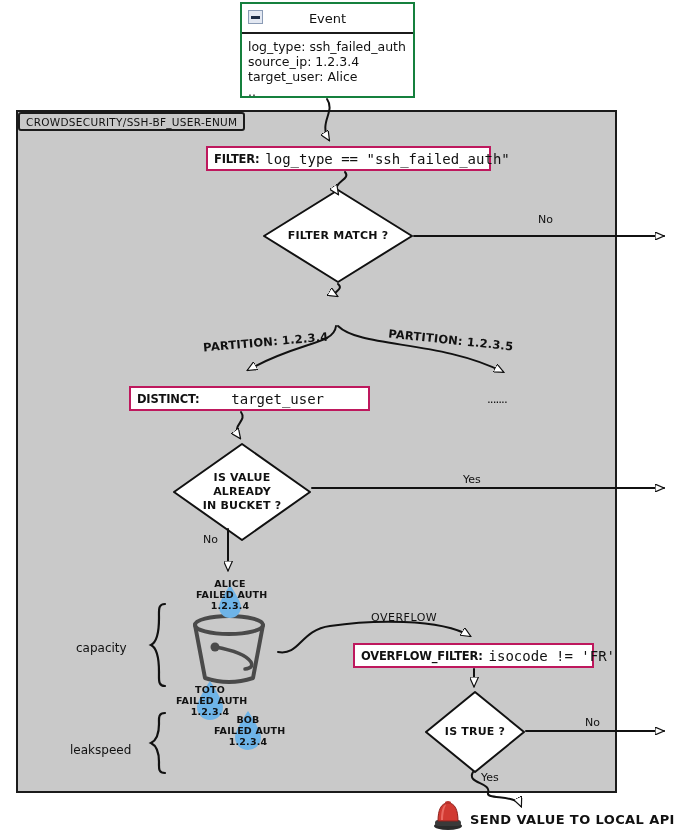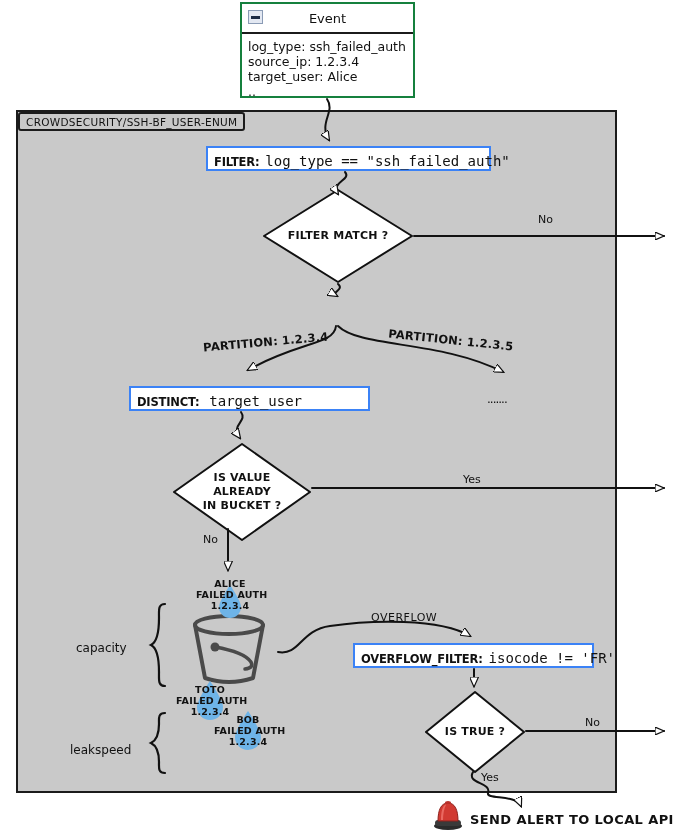--- a/index.html
+++ b/index.html
@@ -20,22 +20,22 @@
 
   
   .container-box{position:absolute;left:16px;top:110px;width:601px;height:683px;
                  background:#c9c9c9;border:2px solid #1b1b1b;box-sizing:border-box;}
   .container-tag{position:absolute;left:18px;top:112px;height:19px;
                  background:#c9c9c9;border:2px solid #1b1b1b;border-radius:3px;
                  padding:1px 6px 0 6px;font-size:10.5px;letter-spacing:.3px;
                  color:#111;box-sizing:border-box;display:flex;align-items:center;}
 
   
-  .stbox{position:absolute;background:#fff;border:2px solid #3b82f6;
-         box-sizing:border-box;display:flex;align-items:flex-end;height:25px;
+  .stbox{position:absolute;background:#fff;border:2px solid #be185d;
+         box-sizing:border-box;display:flex;align-items:center;height:25px;
          padding:0 6px;white-space:nowrap;}
   .stbox .kw{font-weight:bold;font-size:11.5px;color:#111;letter-spacing:-.2px;}
   .stbox .val{font-family:"DejaVu Sans Mono","Liberation Mono",monospace;
               font-size:14px;color:#111;margin-left:10px;}
   .stbox .val.tight{margin-left:6px;}
 
   
   .dia{position:absolute;}
   .dia svg{display:block;overflow:visible;}
   .dia .lbl{position:absolute;left:0;top:0;width:100%;height:100%;
@@ -95,21 +95,21 @@
     <div class="lbl">
         <span>FILTER MATCH ?</span>
       </div>
   </div>
   <div class="txt edge-lbl" style="left:538px;top:213px;">No</div>
 
 
   <div class="txt branch-lbl" style="left:203px;top:335px;transform:rotate(-5deg);">PARTITION: 1.2.3.4</div>
   <div class="txt branch-lbl" style="left:388px;top:333px;transform:rotate(6deg);">PARTITION: 1.2.3.5</div>
 
-  <div class="stbox" style="left:129px;top:386px;width:241px;">
+  <div class="stbox" style="left:129px;top:386px;width:241px;gap:22px;">
     <span class="kw">DISTINCT:</span>
     <span class="val">target_user</span>
   </div>
   <div class="txt dots" style="left:487px;top:392px;">.......</div>
 
   <div class="dia" style="left:172px;top:442px;width:140px;height:100px;">
     <svg width="140" height="100" viewBox="0 0 140 100">
       <polygon points="70,2 138,50 70,98 2,50" fill="#ffffff" stroke="#111111" stroke-width="2" stroke-linejoin="round"></polygon>
     </svg>
     <div class="lbl">
@@ -186,21 +186,21 @@
 
   <div class="siren">
     <svg width="32" height="30" viewBox="0 0 32 30">
       <ellipse cx="16" cy="26" rx="14" ry="4" fill="#2b2b2b"></ellipse>
       <rect x="3" y="20" width="26" height="6" rx="3" fill="#3a3a3a"></rect>
       <path d="M6,21 C6,10 9,3 16,3 C23,3 26,10 26,21 Z" fill="#d13a32" stroke="#8e211c" stroke-width="1"></path>
       <path d="M9,20 C9,11 11,5 14,4.5 C12,9 11,14 11,20 Z" fill="#ef726a" opacity=".85"></path>
       <ellipse cx="16" cy="2.5" rx="3" ry="1.6" fill="#b8302a"></ellipse>
     </svg>
   </div>
-  <div class="txt alert-lbl" style="left:470px;top:812px;">SEND ALERT TO LOCAL API</div>
+  <div class="txt alert-lbl" style="left:470px;top:812px;">SEND VALUE TO LOCAL API</div>
 
   <svg id="wires" viewBox="0 0 683 834">
     <defs>
       <marker id="ah" markerWidth="11" markerHeight="9" refX="9" refY="4.5" orient="auto" markerUnits="userSpaceOnUse">
         <path d="M0,0 L10,4.5 L0,9 Z" fill="#ffffff" stroke="#111111" stroke-width="1.2"></path>
       </marker>
       <marker id="ahs" markerWidth="10" markerHeight="8" refX="9" refY="4" orient="auto" markerUnits="userSpaceOnUse">
         <path d="M0,0 L9,4 L0,8 Z" fill="#ffffff" stroke="#111111" stroke-width="1.2"></path>
       </marker>
     </defs>

